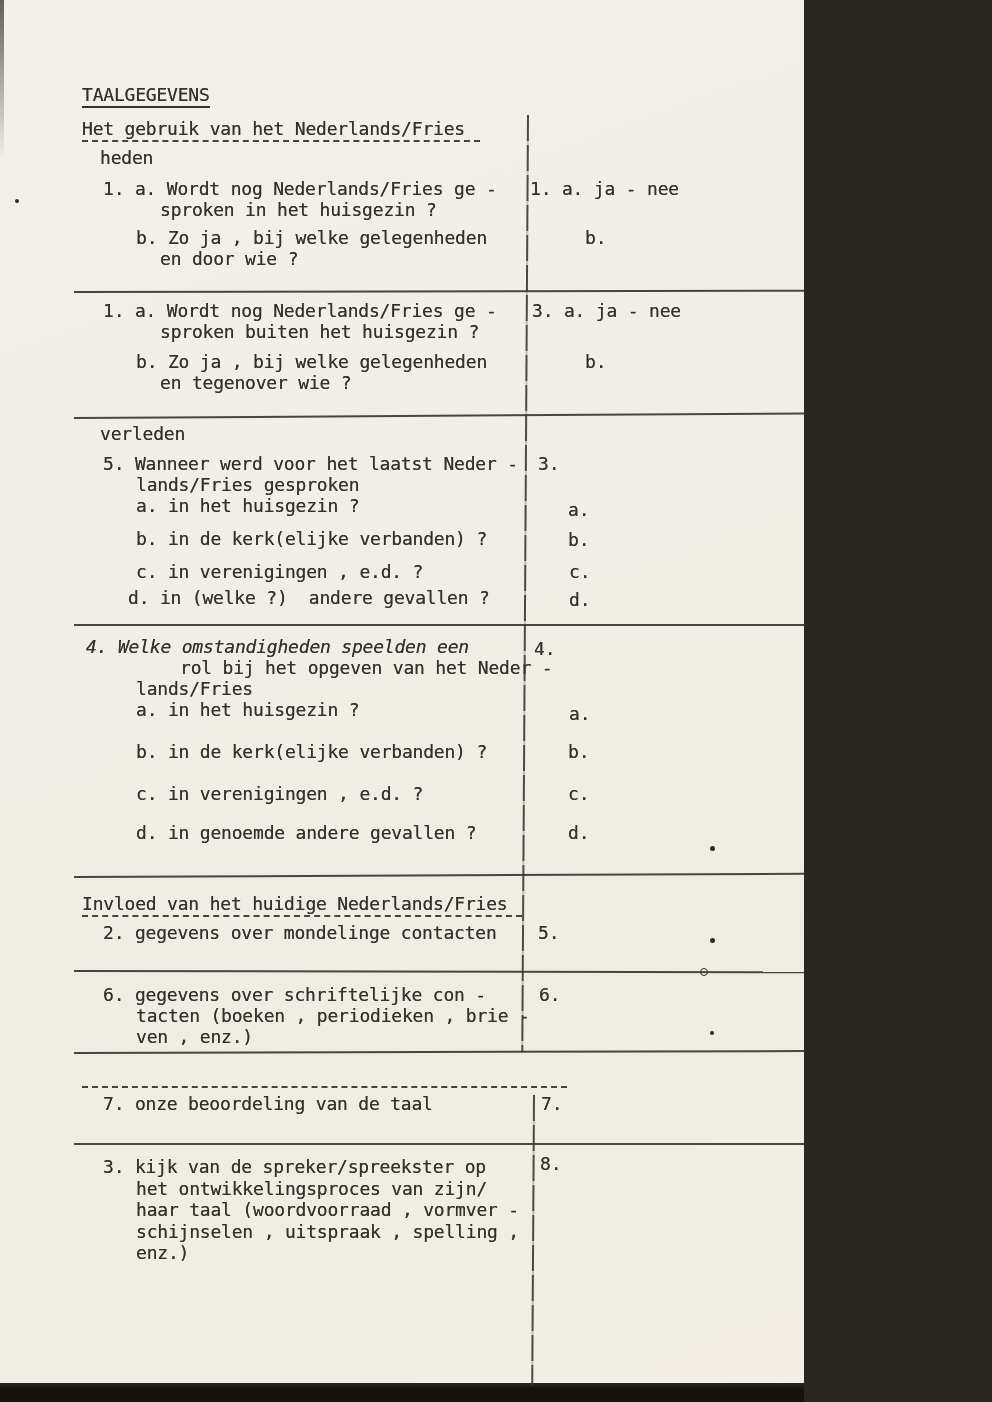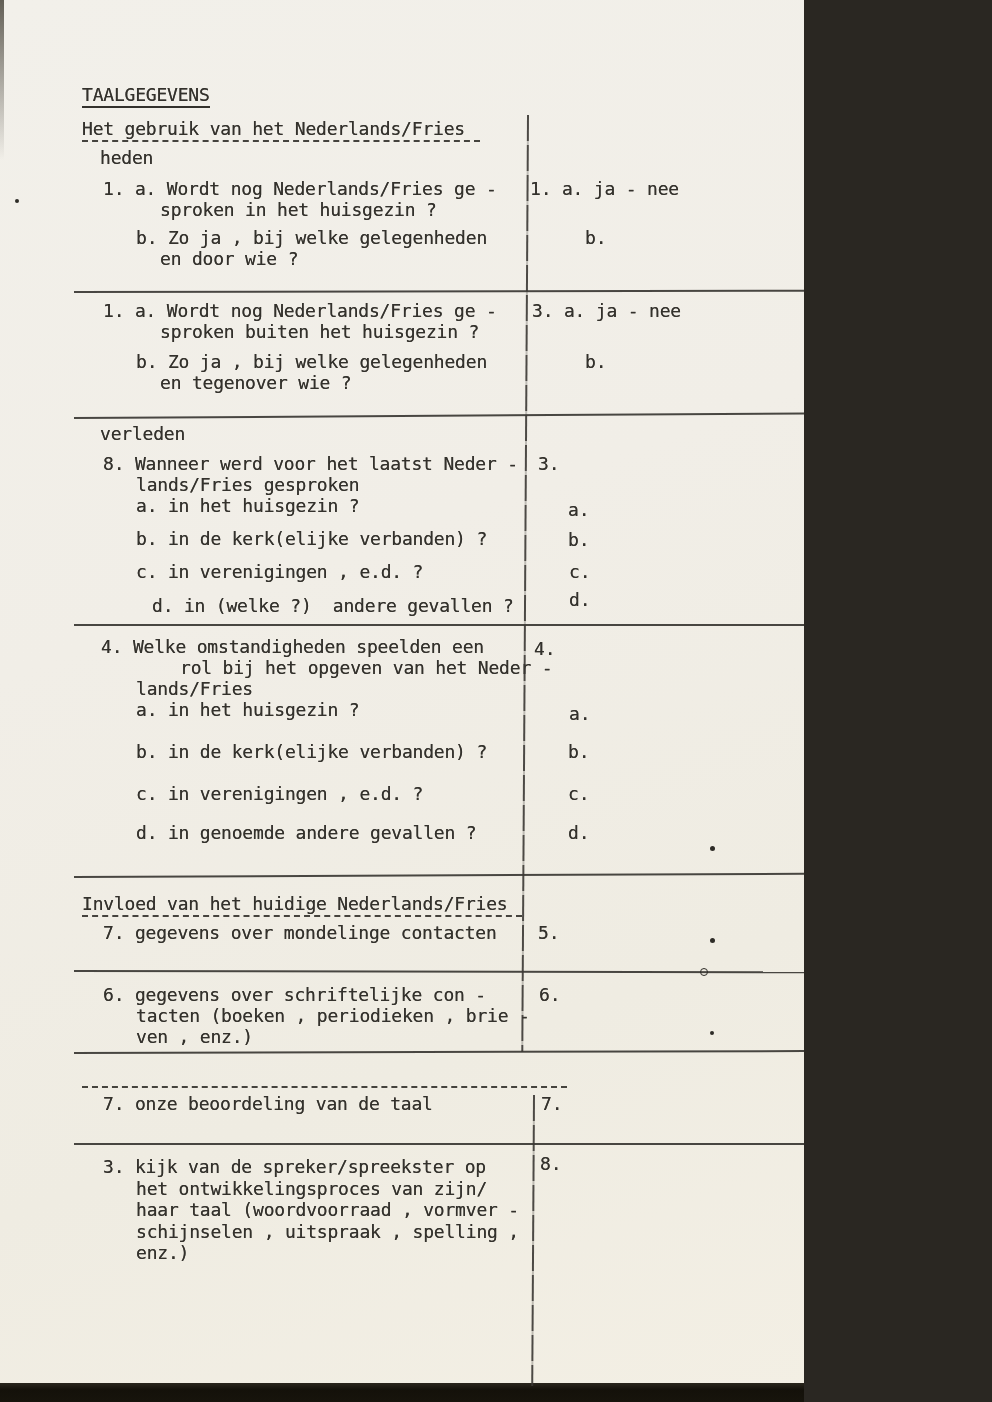--- a/index.html
+++ b/index.html
@@ -100,52 +100,52 @@
   <div class="line" style="left:103px; top:300px;">1. a. Wordt nog Nederlands/Fries ge -</div>
   <div class="line" style="left:160px; top:321px;">sproken buiten het huisgezin ?</div>
   <div class="line" style="left:136px; top:351px;">b. Zo ja , bij welke gelegenheden</div>
   <div class="line" style="left:160px; top:372px;">en tegenover wie ?</div>
   <div class="line" style="left:532px; top:300px;">3. a. ja - nee</div>
   <div class="line" style="left:585px; top:351px;">b.</div>
 
   <div class="hrule" style="top:417px; transform:rotate(-0.35deg);"></div>
 
   <div class="line" style="left:100px; top:423px;">verleden</div>
-  <div class="line" style="left:103px; top:453px;">8. Wanneer werd voor het laatst Neder -</div>
+  <div class="line" style="left:103px; top:453px;">5. Wanneer werd voor het laatst Neder -</div>
   <div class="line" style="left:136px; top:474px;">lands/Fries gesproken</div>
   <div class="line" style="left:136px; top:495px;">a. in het huisgezin ?</div>
   <div class="line" style="left:136px; top:528px;">b. in de kerk(elijke verbanden) ?</div>
   <div class="line" style="left:136px; top:561px;">c. in verenigingen , e.d. ?</div>
-  <div class="line" style="left:152px; top:587px;margin-top:8px;">d. in (welke ?)  andere gevallen ?</div>
+  <div class="line" style="left:128px; top:587px;">d. in (welke ?)  andere gevallen ?</div>
   <div class="line" style="left:538px; top:453px;">3.</div>
   <div class="line" style="left:568px; top:499px;">a.</div>
   <div class="line" style="left:568px; top:529px;">b.</div>
   <div class="line" style="left:569px; top:561px;">c.</div>
   <div class="line" style="left:569px; top:589px;">d.</div>
 
   <div class="hrule" style="top:624px;"></div>
 
-  <div class="line" style="left:101px; top:636px;">4. Welke omstandigheden speelden een</div>
+  <div class="line" style="left:86px; top:636px;font-style:italic;">4. Welke omstandigheden speelden een</div>
   <div class="line" style="left:136px; top:657px;margin-left:44px;">rol bij het opgeven van het Neder -</div>
   <div class="line" style="left:136px; top:678px;">lands/Fries</div>
   <div class="line" style="left:136px; top:699px;">a. in het huisgezin ?</div>
   <div class="line" style="left:136px; top:741px;">b. in de kerk(elijke verbanden) ?</div>
   <div class="line" style="left:136px; top:783px;">c. in verenigingen , e.d. ?</div>
   <div class="line" style="left:136px; top:822px;">d. in genoemde andere gevallen ?</div>
   <div class="line" style="left:534px; top:638px;">4.</div>
   <div class="line" style="left:569px; top:703px;">a.</div>
   <div class="line" style="left:568px; top:741px;">b.</div>
   <div class="line" style="left:568px; top:783px;">c.</div>
   <div class="line" style="left:568px; top:822px;">d.</div>
 
   <div class="hrule" style="top:876px; transform:rotate(-0.25deg);"></div>
 
   <div class="line" style="left:82px; top:893px;">Invloed van het huidige Nederlands/Fries</div>
   <div class="dash-underline" style="left:82px; top:915px; width:440px;"></div>
-  <div class="line" style="left:103px; top:922px;">7. gegevens over mondelinge contacten</div>
+  <div class="line" style="left:103px; top:922px;">2. gegevens over mondelinge contacten</div>
   <div class="line" style="left:538px; top:922px;">5.</div>
 
   <div class="hrule" style="top:970px; transform:rotate(0.1deg);"></div>
 
   <div class="line" style="left:103px; top:984px;">6. gegevens over schriftelijke con -</div>
   <div class="line" style="left:136px; top:1005px;">tacten (boeken , periodieken , brie -</div>
   <div class="line" style="left:136px; top:1026px;">ven , enz.)</div>
   <div class="line" style="left:539px; top:984px;">6.</div>
 
   <div class="hrule" style="top:1052px; transform:rotate(-0.15deg);"></div>

